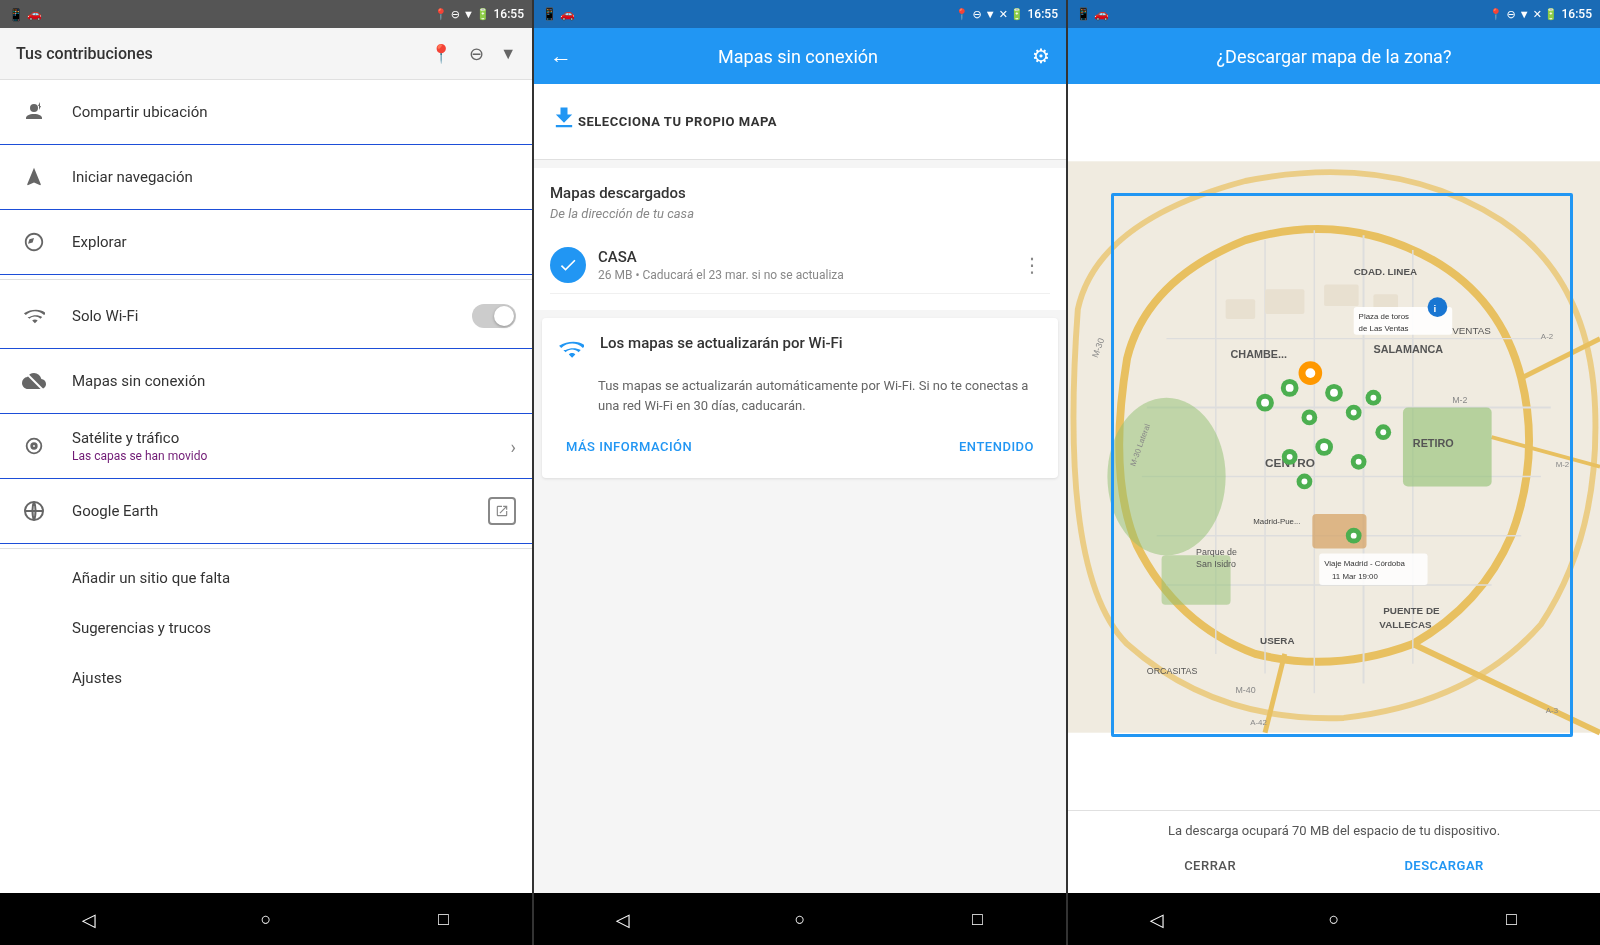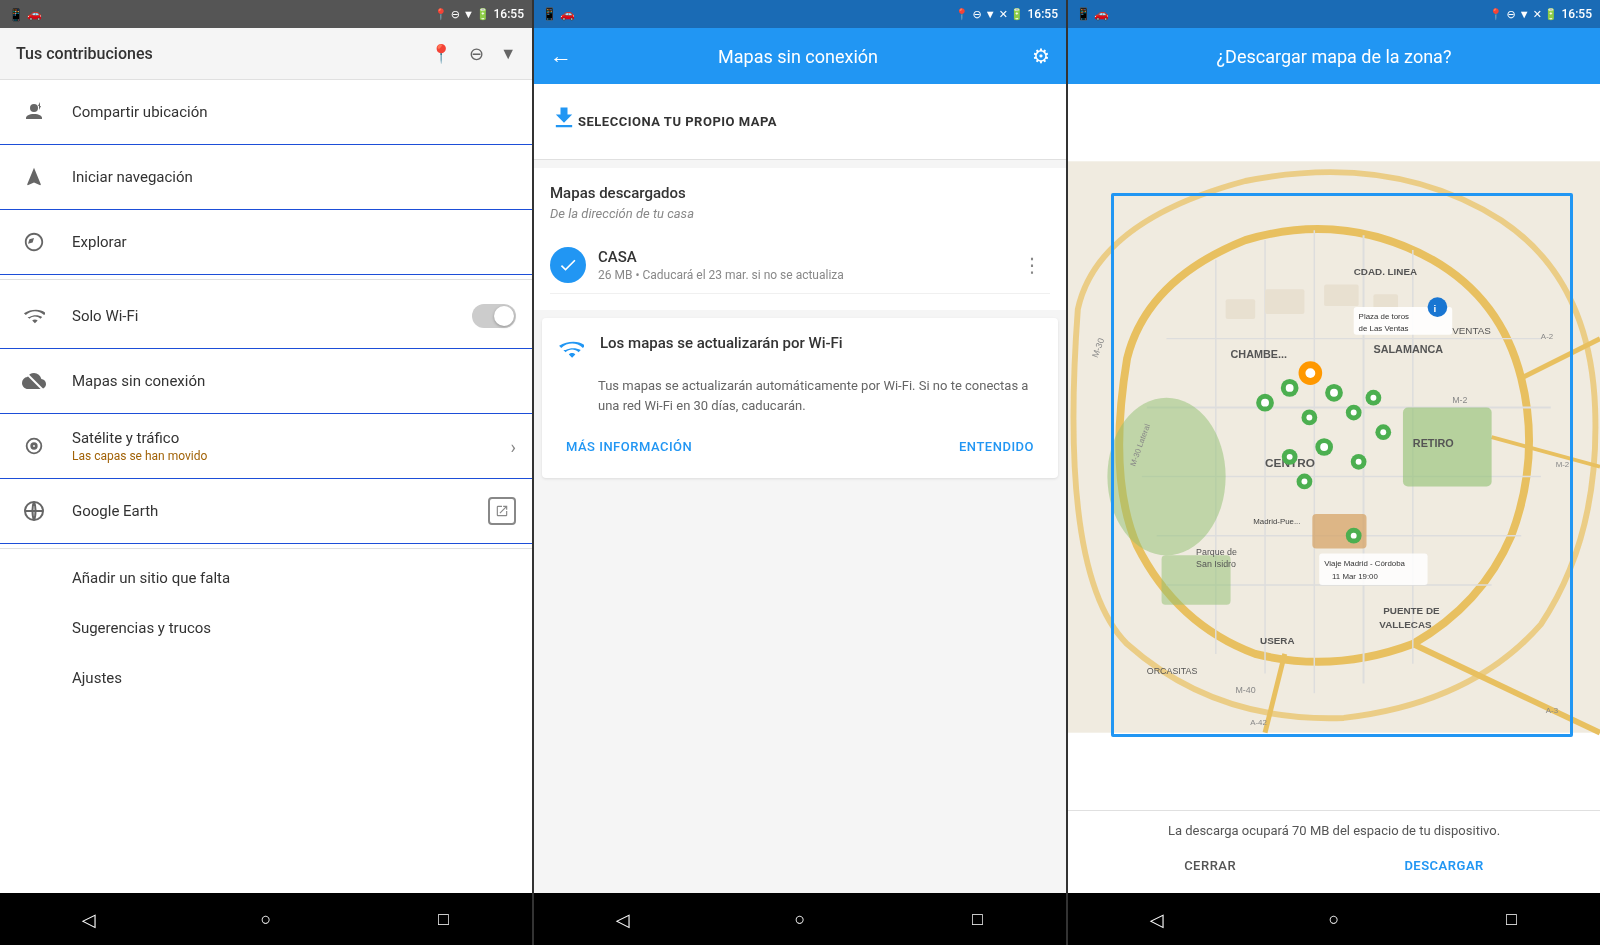--- a/index.html
+++ b/index.html
@@ -79,21 +79,21 @@
     }
     .menu-item-text {
       flex: 1;
     }
     .menu-item-label {
       font-size: 15px;
       color: #333;
     }
     .menu-item-sublabel {
       font-size: 12px;
-      color: #a16207;
+      color: #701a75;
       margin-top: 2px;
     }
     .menu-item-right {
       display: flex;
       align-items: center;
     }
 
     .toggle-switch {
       width: 44px;
       height: 24px;

